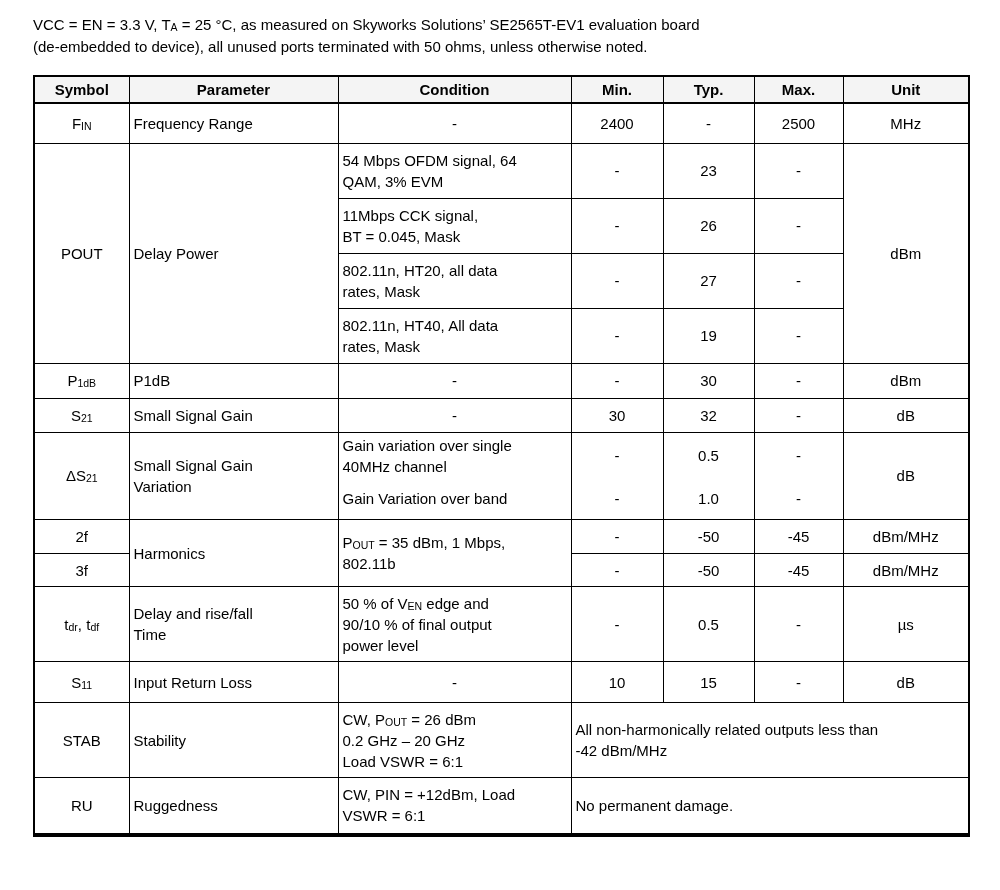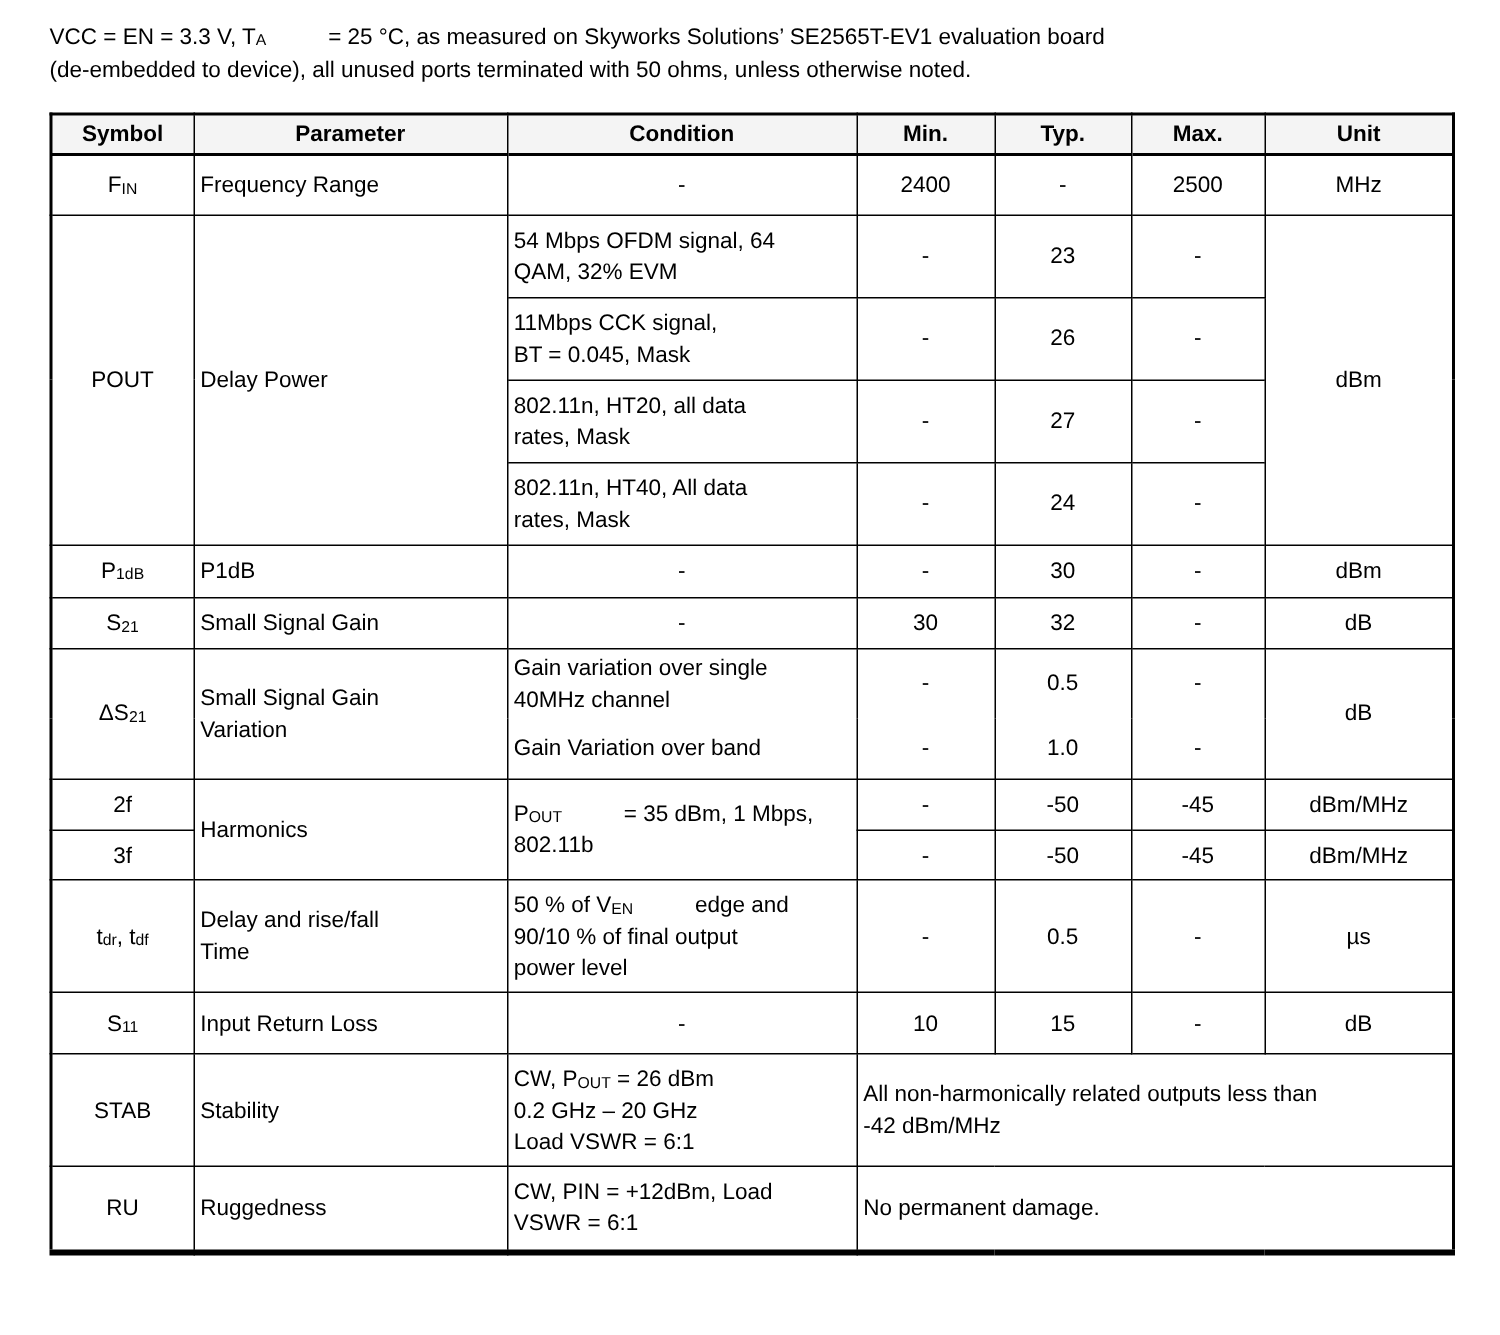--- a/index.html
+++ b/index.html
@@ -46,21 +46,21 @@
   .spec th {
     background: #f4f4f4;
     font-weight: bold;
     border-bottom: 2px solid #000;
     height: 22px;
   }
   .spec td.lft {
     text-align: left;
     padding-right: 6px;
   }
-  .pre { white-space: pre-line; margin-left: 37px; }
+  .pre { white-space: pre-line; }
   sub.sc {
     font-size: 70%;
     vertical-align: baseline;
     position: relative;
     top: 1px;
     line-height: 0;
   }
   
   tr.ds1 td.nobot { border-bottom-style: hidden; }
   tr.ds2 td.notop { border-top-style: hidden; }
@@ -105,21 +105,21 @@
       <td>2400</td>
       <td>-</td>
       <td>2500</td>
       <td>MHz</td>
     </tr>
 
     <tr style="height:55px">
       <td rowspan="4">POUT</td>
       <td rowspan="4" class="lft">Delay Power</td>
       <td class="lft pre">54 Mbps OFDM signal, 64
-QAM, 32% EVM</td>
+QAM, 3% EVM</td>
       <td>-</td>
       <td>23</td>
       <td>-</td>
       <td rowspan="4">dBm</td>
     </tr>
     <tr style="height:55px">
       <td class="lft pre">11Mbps CCK signal,
 BT = 0.045, Mask</td>
       <td>-</td>
       <td>26</td>
@@ -129,21 +129,21 @@
       <td class="lft pre">802.11n, HT20, all data
 rates, Mask</td>
       <td>-</td>
       <td>27</td>
       <td>-</td>
     </tr>
     <tr style="height:55px">
       <td class="lft pre">802.11n, HT40, All data
 rates, Mask</td>
       <td>-</td>
-      <td>24</td>
+      <td>19</td>
       <td>-</td>
     </tr>
 
     <tr style="height:35px">
       <td><span>P</span><sub class="sc">1dB</sub></td>
       <td class="lft">P1dB</td>
       <td>-</td>
       <td>-</td>
       <td>30</td>
       <td>-</td>

